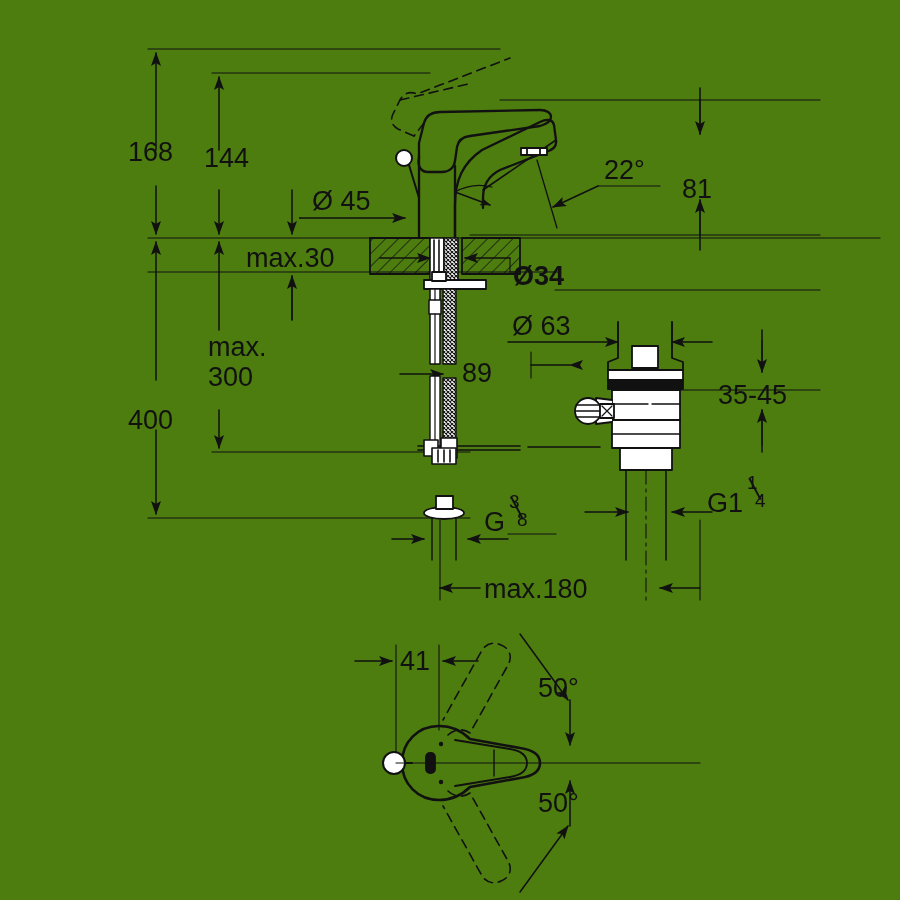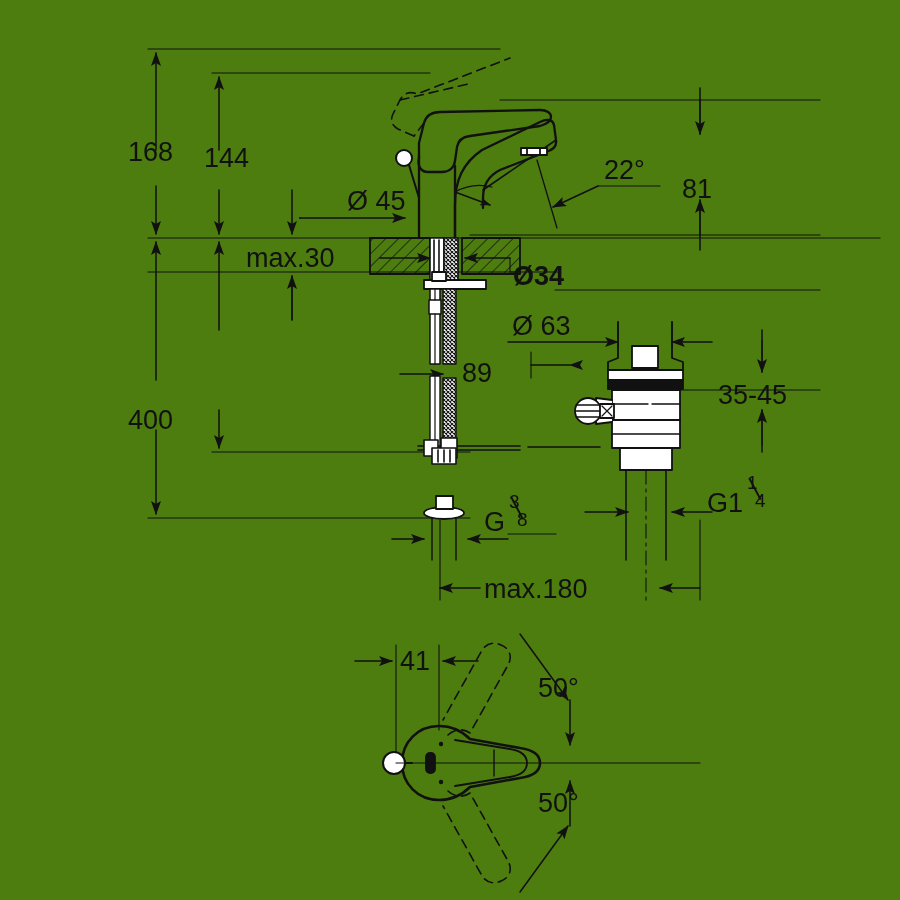--- a/index.html
+++ b/index.html
@@ -321,28 +321,32 @@
 
   </g>
 </svg>
 
 <div class="lbl d" style="left:128px;top:137px;">168</div>
 
 <div class="lbl d" style="left:204px;top:143px;">144</div>
 
 <div class="lbl d" style="left:246px;top:243px;">max.30</div>
 
-<div class="lbl d" style="left:312px;top:186px;margin-left:35px;">Ø 45</div>
+<div class="lbl d" style="left:312px;top:186px;">Ø 45</div>
 
 <div class="lbl d" style="left:513px;top:261px;font-weight:bold;">Ø34</div>
 
 <div class="lbl d" style="left:604px;top:155px;">22°</div>
 
 <div class="lbl d" style="left:682px;top:174px;">81</div>
 
+<div class="lbl d2" style="left:208px;top:332px;width:90px;">
+  <span>max.</span><br>
+  <span>300</span>
+</div>
 
 <div class="lbl d" style="left:128px;top:405px;">400</div>
 
 <div class="lbl d" style="left:462px;top:358px;">89</div>
 
 <div class="lbl d" style="left:512px;top:311px;">Ø 63</div>
 
 <div class="lbl d" style="left:718px;top:380px;">35-45</div>
 
 <div class="lbl d" style="left:707px;top:484px;">

